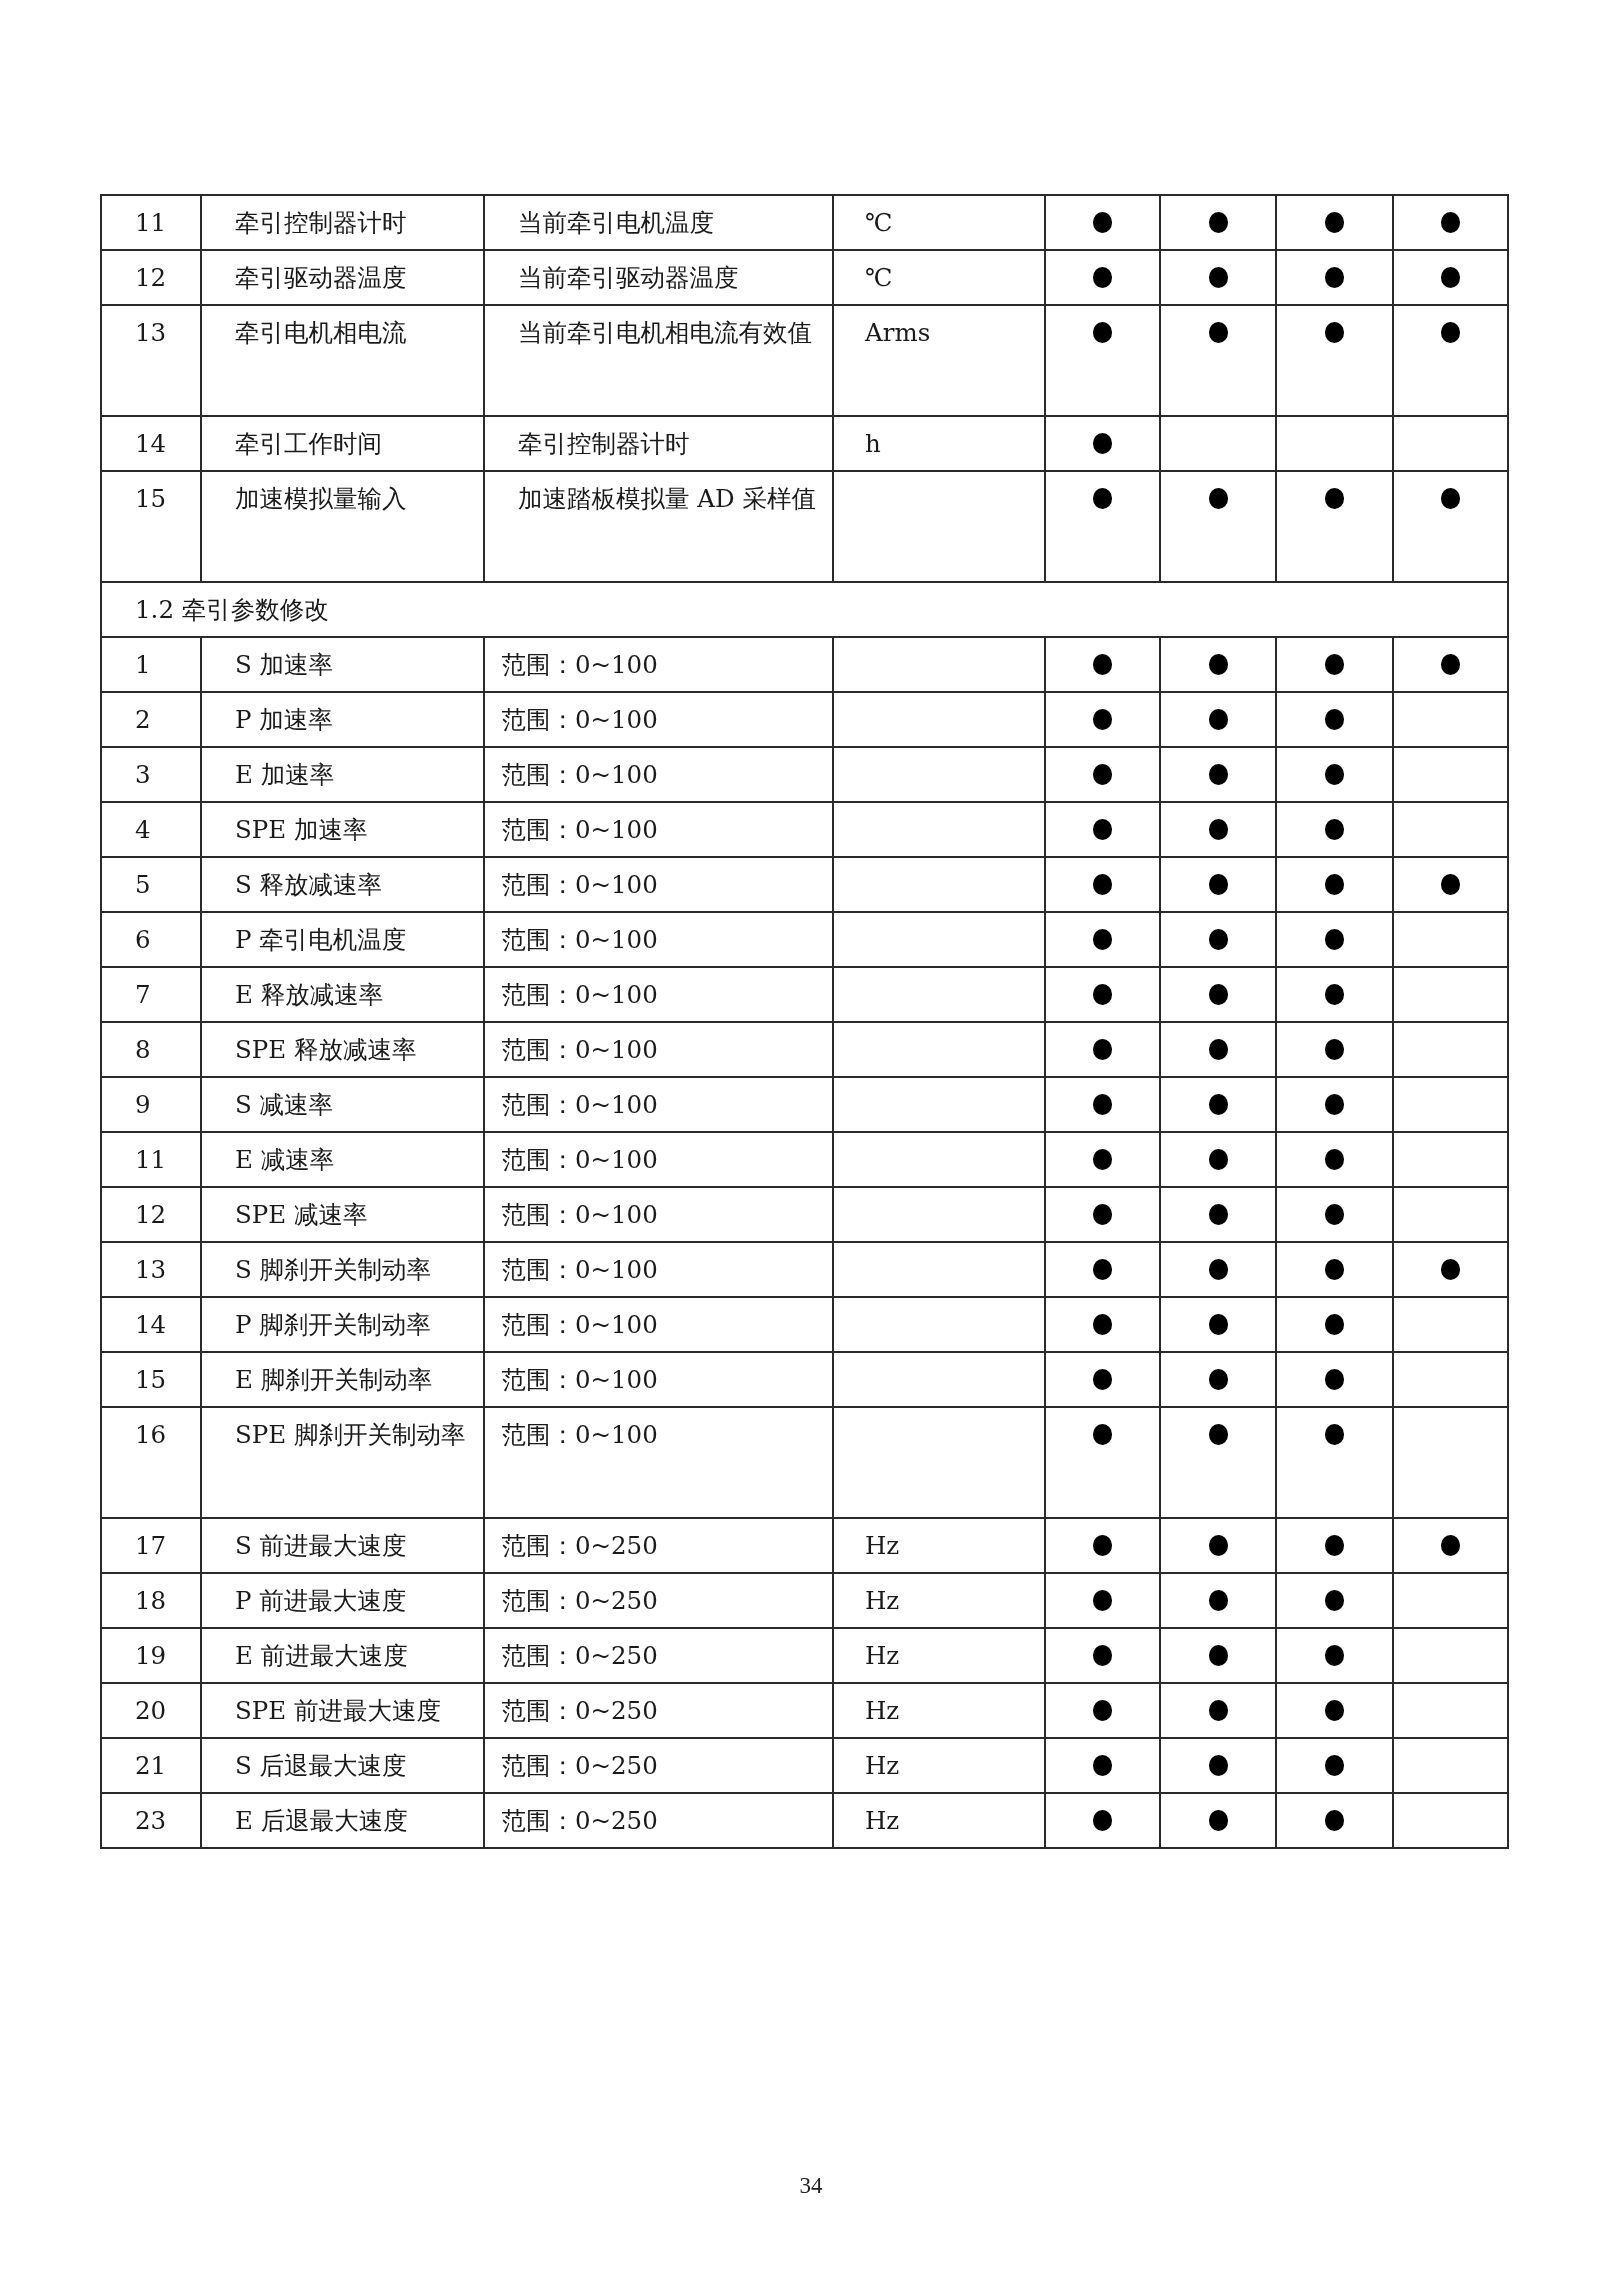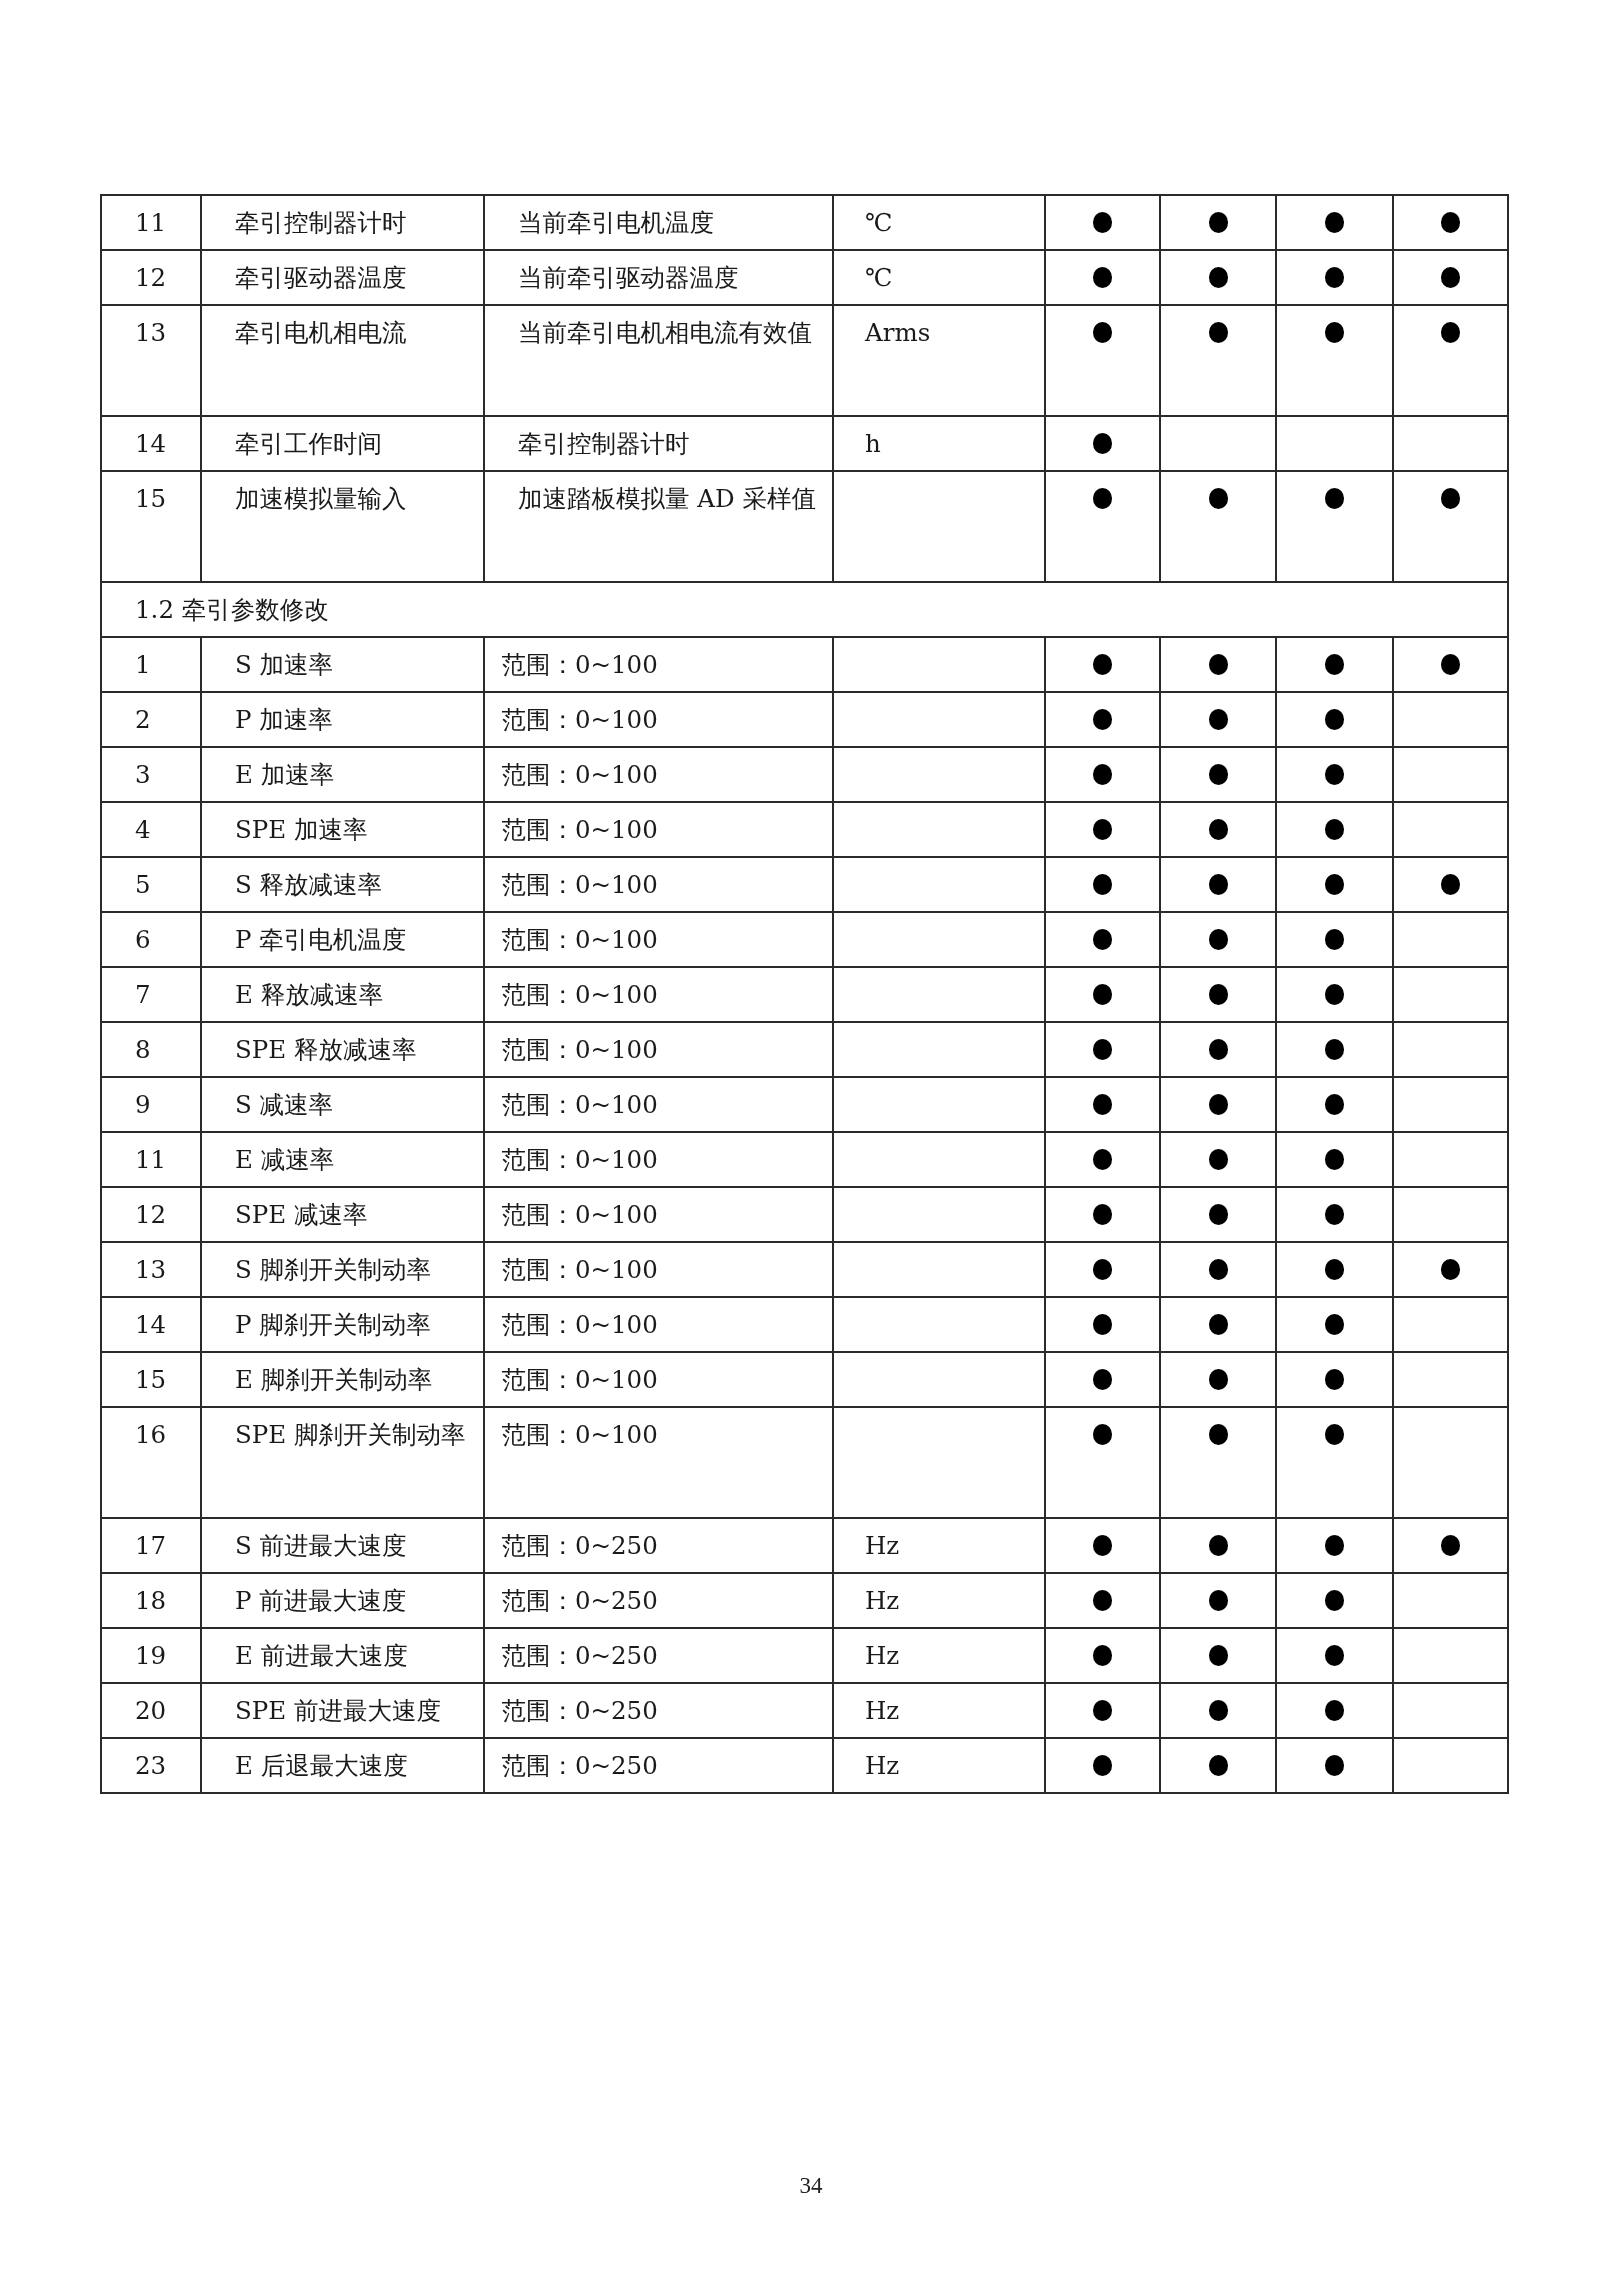--- a/index.html
+++ b/index.html
@@ -279,20 +279,30 @@
           <td class="c-no">20</td>
           <td class="c-name">SPE 前进最大速度</td>
           <td class="c-desc">范围：0~250</td>
           <td class="c-unit">Hz</td>
           <td class="c-mark"><span class="dot"></span></td>
           <td class="c-mark"><span class="dot"></span></td>
           <td class="c-mark"><span class="dot"></span></td>
           <td class="c-mark"></td>
         </tr>
       <tr>
+          <td class="c-no">21</td>
+          <td class="c-name">S 后退最大速度</td>
+          <td class="c-desc">范围：0~250</td>
+          <td class="c-unit">Hz</td>
+          <td class="c-mark"><span class="dot"></span></td>
+          <td class="c-mark"><span class="dot"></span></td>
+          <td class="c-mark"><span class="dot"></span></td>
+          <td class="c-mark"></td>
+        </tr>
+      <tr>
           <td class="c-no">23</td>
           <td class="c-name">E 后退最大速度</td>
           <td class="c-desc">范围：0~250</td>
           <td class="c-unit">Hz</td>
           <td class="c-mark"><span class="dot"></span></td>
           <td class="c-mark"><span class="dot"></span></td>
           <td class="c-mark"><span class="dot"></span></td>
           <td class="c-mark"></td>
         </tr>
     </tbody>

